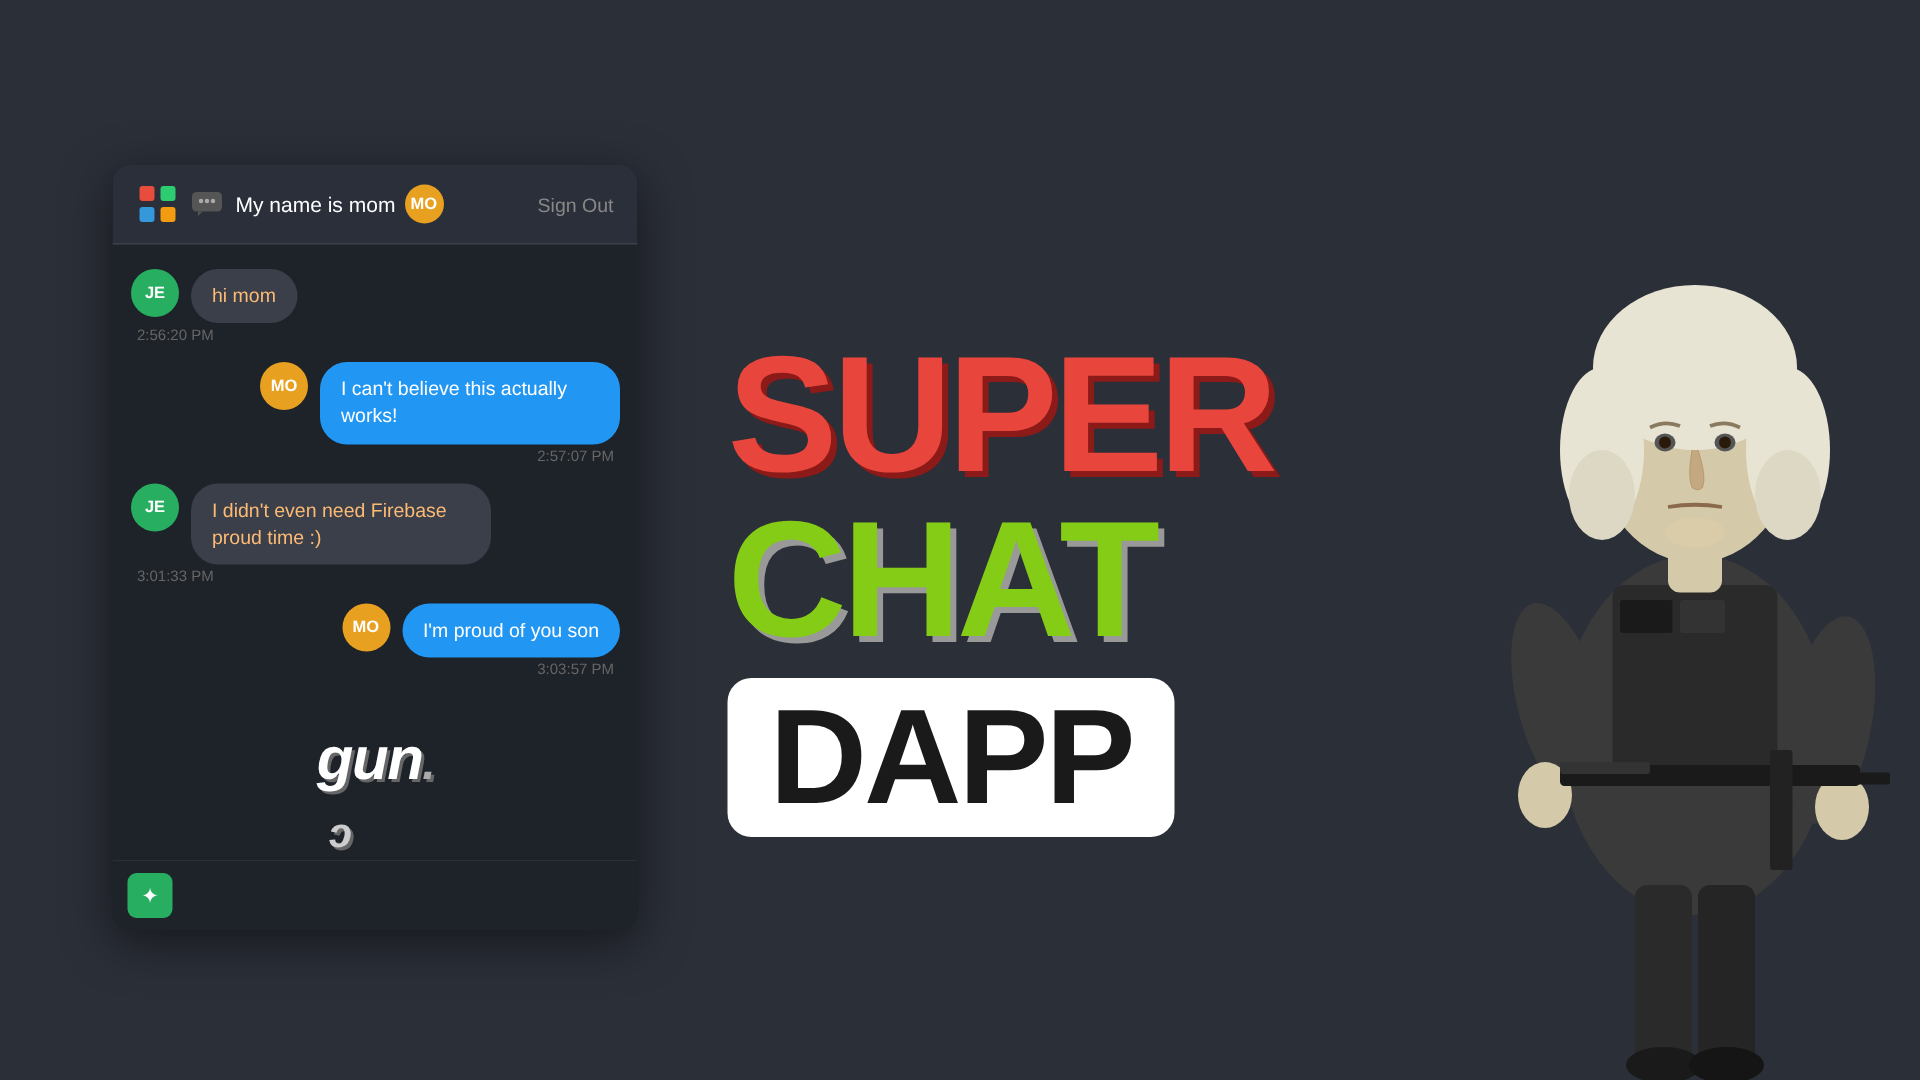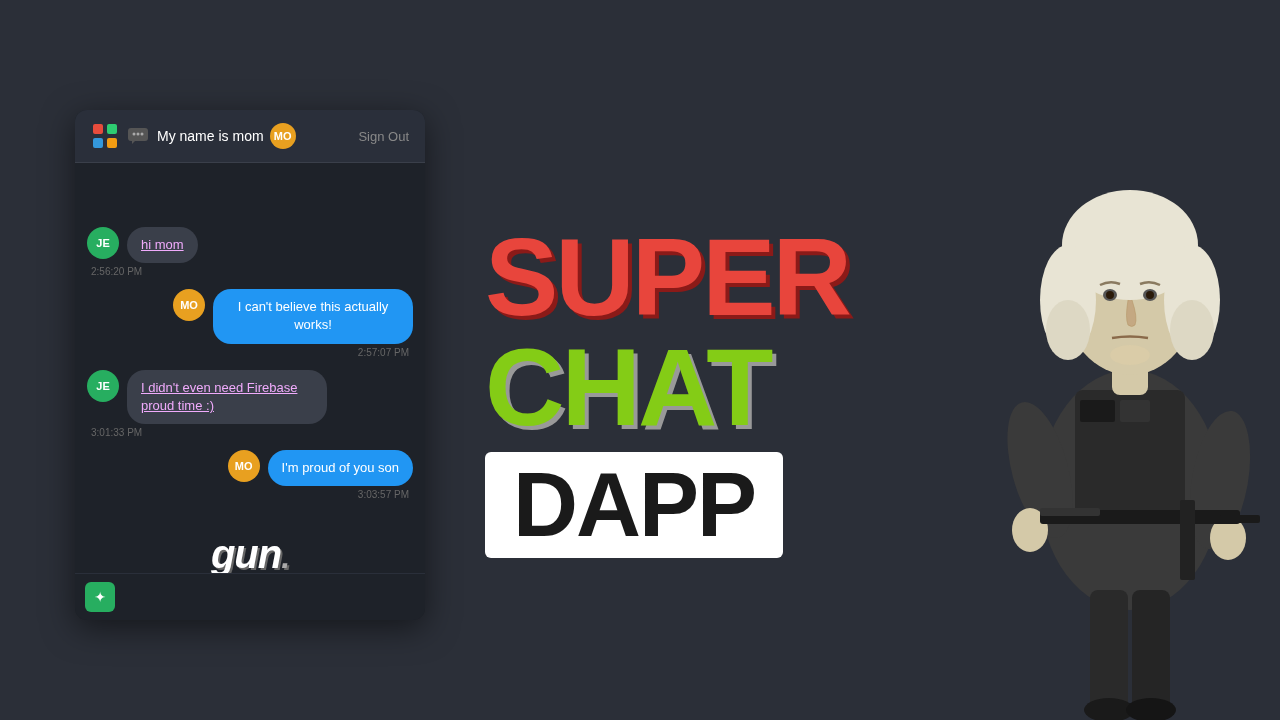--- a/index.html
+++ b/index.html
@@ -99,21 +99,20 @@
     }
 
     .chat-messages {
       flex: 1;
       padding: 16px 12px;
       display: flex;
       flex-direction: column;
       gap: 12px;
       overflow-y: auto;
       background-color: #1e2229;
-      margin-top: 48px;
     }
 
     .message-row {
       display: flex;
       flex-direction: column;
     }
 
     .message-row.left {
       align-items: flex-start;
     }
@@ -156,28 +155,26 @@
     .bubble {
       padding: 9px 14px;
       border-radius: 18px;
       font-size: 13px;
       max-width: 200px;
       line-height: 1.4;
     }
 
     .bubble.gray {
       background-color: #3a3f4a;
-      color: #f0abfc;
-      text-decoration: underline;
+      color: #fdba74;
     }
 
     .bubble.blue {
       background-color: #2196f3;
       color: #ffffff;
-      text-align: center;
     }
 
     .timestamp {
       font-size: 10px;
       color: #666;
       margin-top: 3px;
       padding-left: 4px;
     }
 
     .message-row.right .timestamp {
@@ -272,21 +269,21 @@
       font-family: 'Arial Black', sans-serif;
       text-transform: uppercase;
       letter-spacing: -3px;
       text-shadow: 4px 4px 0 #999;
     }
 
     .dapp-container {
       background-color: #ffffff;
       padding: 8px 28px;
       margin-top: 10px;
-      border-radius: 6px;
+      border-radius: 16px;
     }
 
     .dapp-text {
       font-size: 90px;
       font-weight: 900;
       color: #1a1a1a;
       line-height: 1;
       font-family: 'Arial Black', sans-serif;
       text-transform: uppercase;
       letter-spacing: -2px;

